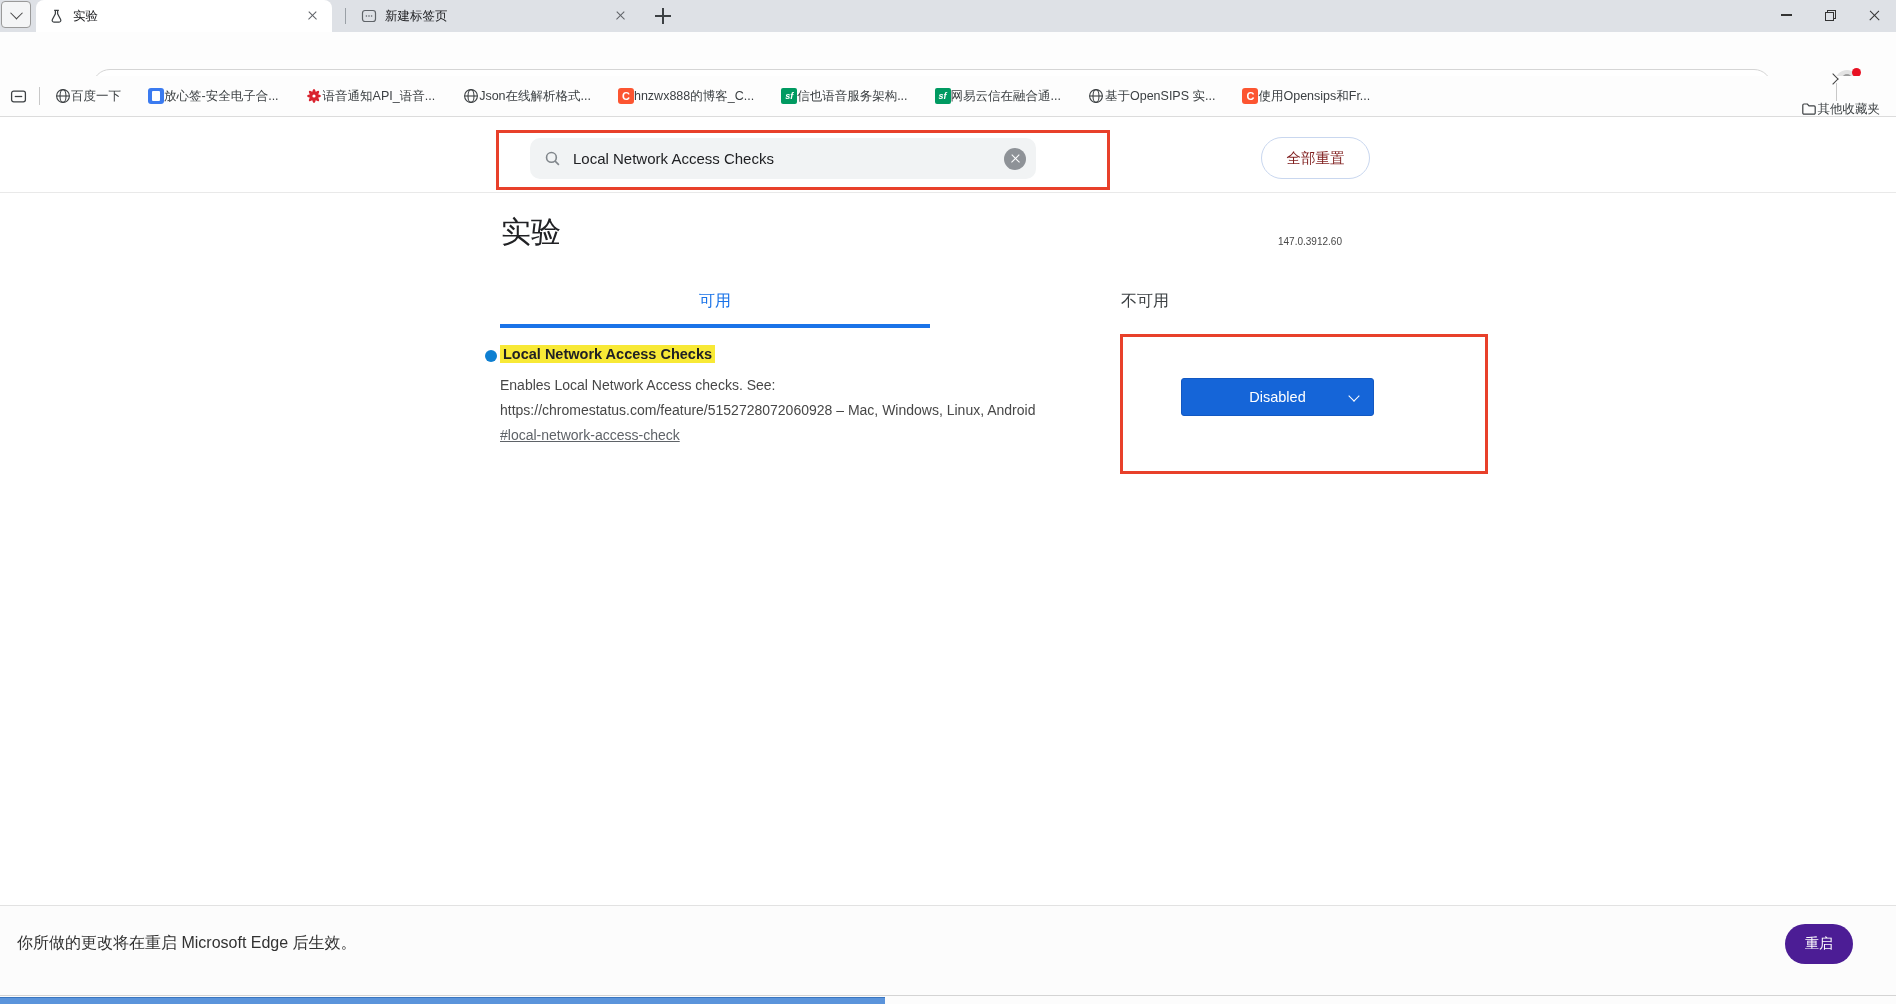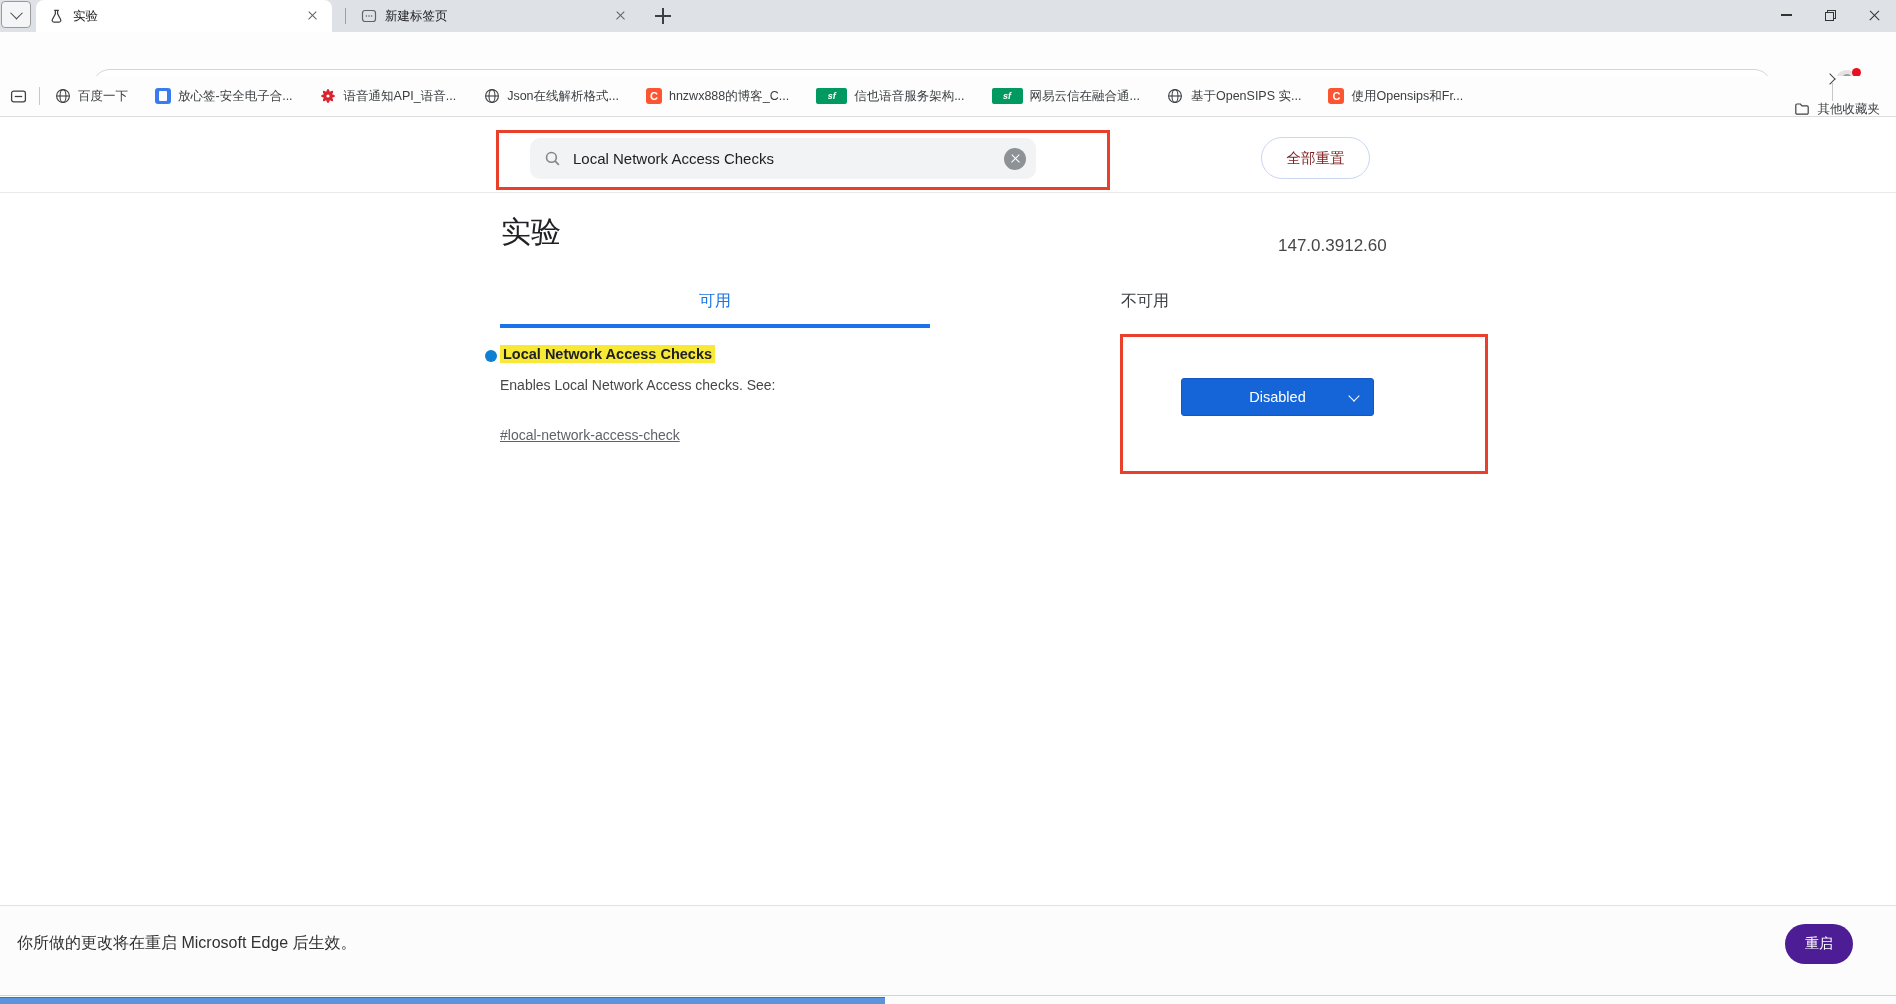--- a/index.html
+++ b/index.html
@@ -52,27 +52,27 @@
   .hub-lines i { display:block; width:7px; height:1.3px; background:#3c4043; }
   .avatar { position:relative; width:24px; height:24px; border-radius:50%; background:#e3e3e3; overflow:visible; cursor:pointer;}
   .avatar .head { position:absolute; left:7px; top:4px; width:10px; height:10px; border-radius:50%; background:#9c9c9c;}
   .avatar .body { position:absolute; left:3px; top:15px; width:18px; height:12px; border-radius:50% 50% 0 0; background:#9c9c9c;}
   .avatar .dot { position:absolute; right:-2px; top:-2px; width:9px; height:9px; border-radius:50%; background:#e81123;}
   .more-ico { font-size:16px; color:#3c4043; letter-spacing:1px; cursor:pointer;}
 
   
   .bookmarks { position:absolute; left:0; top:76px; width:100%; height:41px; background:#fdfdfd;
     border-bottom:1px solid #dcdcdc; display:flex; align-items:center; padding:0 10px; }
-  .bm-item { display:flex; align-items:center; gap:7px; margin-right:27px; cursor:pointer; white-space:nowrap;}
+  .bm-item { display:flex; align-items:center; margin-right:27px; cursor:pointer; white-space:nowrap;}
   .bm-label { font-size:12.5px; color:#3c4043; }
   .bm-sep { width:1px; height:18px; background:#c8c8c8; margin-right:14px; }
   .ico16 { width:17px; height:17px; flex:0 0 auto; display:flex; align-items:center; justify-content:center;}
   .csdn-badge { width:16px; height:16px; border-radius:3px; background:#fc5531; color:#fff;
     font-size:11px; font-weight:bold; display:flex; align-items:center; justify-content:center;}
-  .sf-badge { width:31px; height:16px; border-radius:2px; background:#009a61; color:#fff;
+  .sf-badge { width:16px; height:16px; border-radius:2px; background:#009a61; color:#fff;
     font-size:9px; font-weight:bold; font-style:italic; display:flex; align-items:center; justify-content:center;}
   .fxq-badge { width:16px; height:16px; border-radius:3px; background:#3b7bf0; position:relative;}
   .fxq-badge::after { content:""; position:absolute; left:4px; top:3px; width:8px; height:10px; background:#fff; border-radius:1px;}
   .bm-right { margin-left:auto; display:flex; align-items:center;flex-direction:column; }
   .bm-chevR { width:8px; height:8px; border-right:1.5px solid #444; border-top:1.5px solid #444;
     transform:rotate(45deg); margin-right:20px; cursor:pointer;}
 
   
   .content { position:absolute; left:0; top:118px; width:100%; height:787px; background:#fff; }
   .header-divider { position:absolute; left:0; top:74px; width:100%; height:1px; background:#e9e9e9; }
@@ -81,21 +81,21 @@
     border-radius:10px; display:flex; align-items:center; padding:0 10px 0 14px; z-index:5;}
   .search-input { flex:1; border:none; outline:none; background:transparent; font-size:15px; color:#202124;
     font-family:"Liberation Sans","DejaVu Sans",sans-serif; margin-left:12px;}
   .clear-btn { width:22px; height:22px; border-radius:50%; background:#8e9297; position:relative; cursor:pointer; flex:0 0 auto;}
   .clear-btn .xbar { background:#fff; left:5.5px; top:10px; width:11px; }
   .reset-btn { position:absolute; left:1261px; top:19px; width:109px; height:42px; border-radius:21px;
     background:#fff; border:1px solid #c9d7ef; color:#7f1d1d; font-size:14.5px;
     display:flex; align-items:center; justify-content:center; cursor:pointer; }
 
   .page-title { position:absolute; left:501px; top:94px; font-size:30px; color:#202124; }
-  .version { position:absolute; left:1278px; top:118px; font-size:17px; color:#474747;text-align:center; }
+  .version { position:absolute; left:1278px; top:118px; font-size:10px; color:#474747;text-align:center; }
 
   .seg-tabs { position:absolute; left:500px; top:160px; width:860px; height:50px; }
   .seg-tab { position:absolute; top:0; width:430px; height:46px; display:flex; align-items:center;
     justify-content:center; font-size:16px; cursor:pointer;}
   .seg-available { left:0; color:#1a73e8; }
   .seg-unavailable { left:430px; color:#3c4043; }
   .seg-underline { position:absolute; left:0; top:46px; width:430px; height:4px; background:#1a73e8; }
 
   .flag-dot { position:absolute; left:485px; top:232px; width:12px; height:12px; border-radius:50%; background:#0e7fd1;}
   .flag-name { position:absolute; left:500px; top:227px; font-size:14.5px; font-weight:bold; color:#202124;
@@ -340,20 +340,21 @@
 
     <div class="seg-tabs">
       <div class="seg-tab seg-available">可用</div>
       <div class="seg-tab seg-unavailable">不可用</div>
       <div class="seg-underline"></div>
     </div>
 
     <span class="flag-dot"></span>
     <span class="flag-name">Local Network Access Checks</span>
     <div class="flag-desc1">Enables Local Network Access checks. See:</div>
+    <div class="flag-desc2">https://chromestatus.com/feature/5152728072060928 – Mac, Windows, Linux, Android</div>
     <a class="flag-link">#local-network-access-check</a>
 
     <div class="dd-annot"></div>
     <div class="dropdown">
       <span>Disabled</span>
       <span class="dd-chev"></span>
     </div>
   </div>
 
   <div class="footer">

